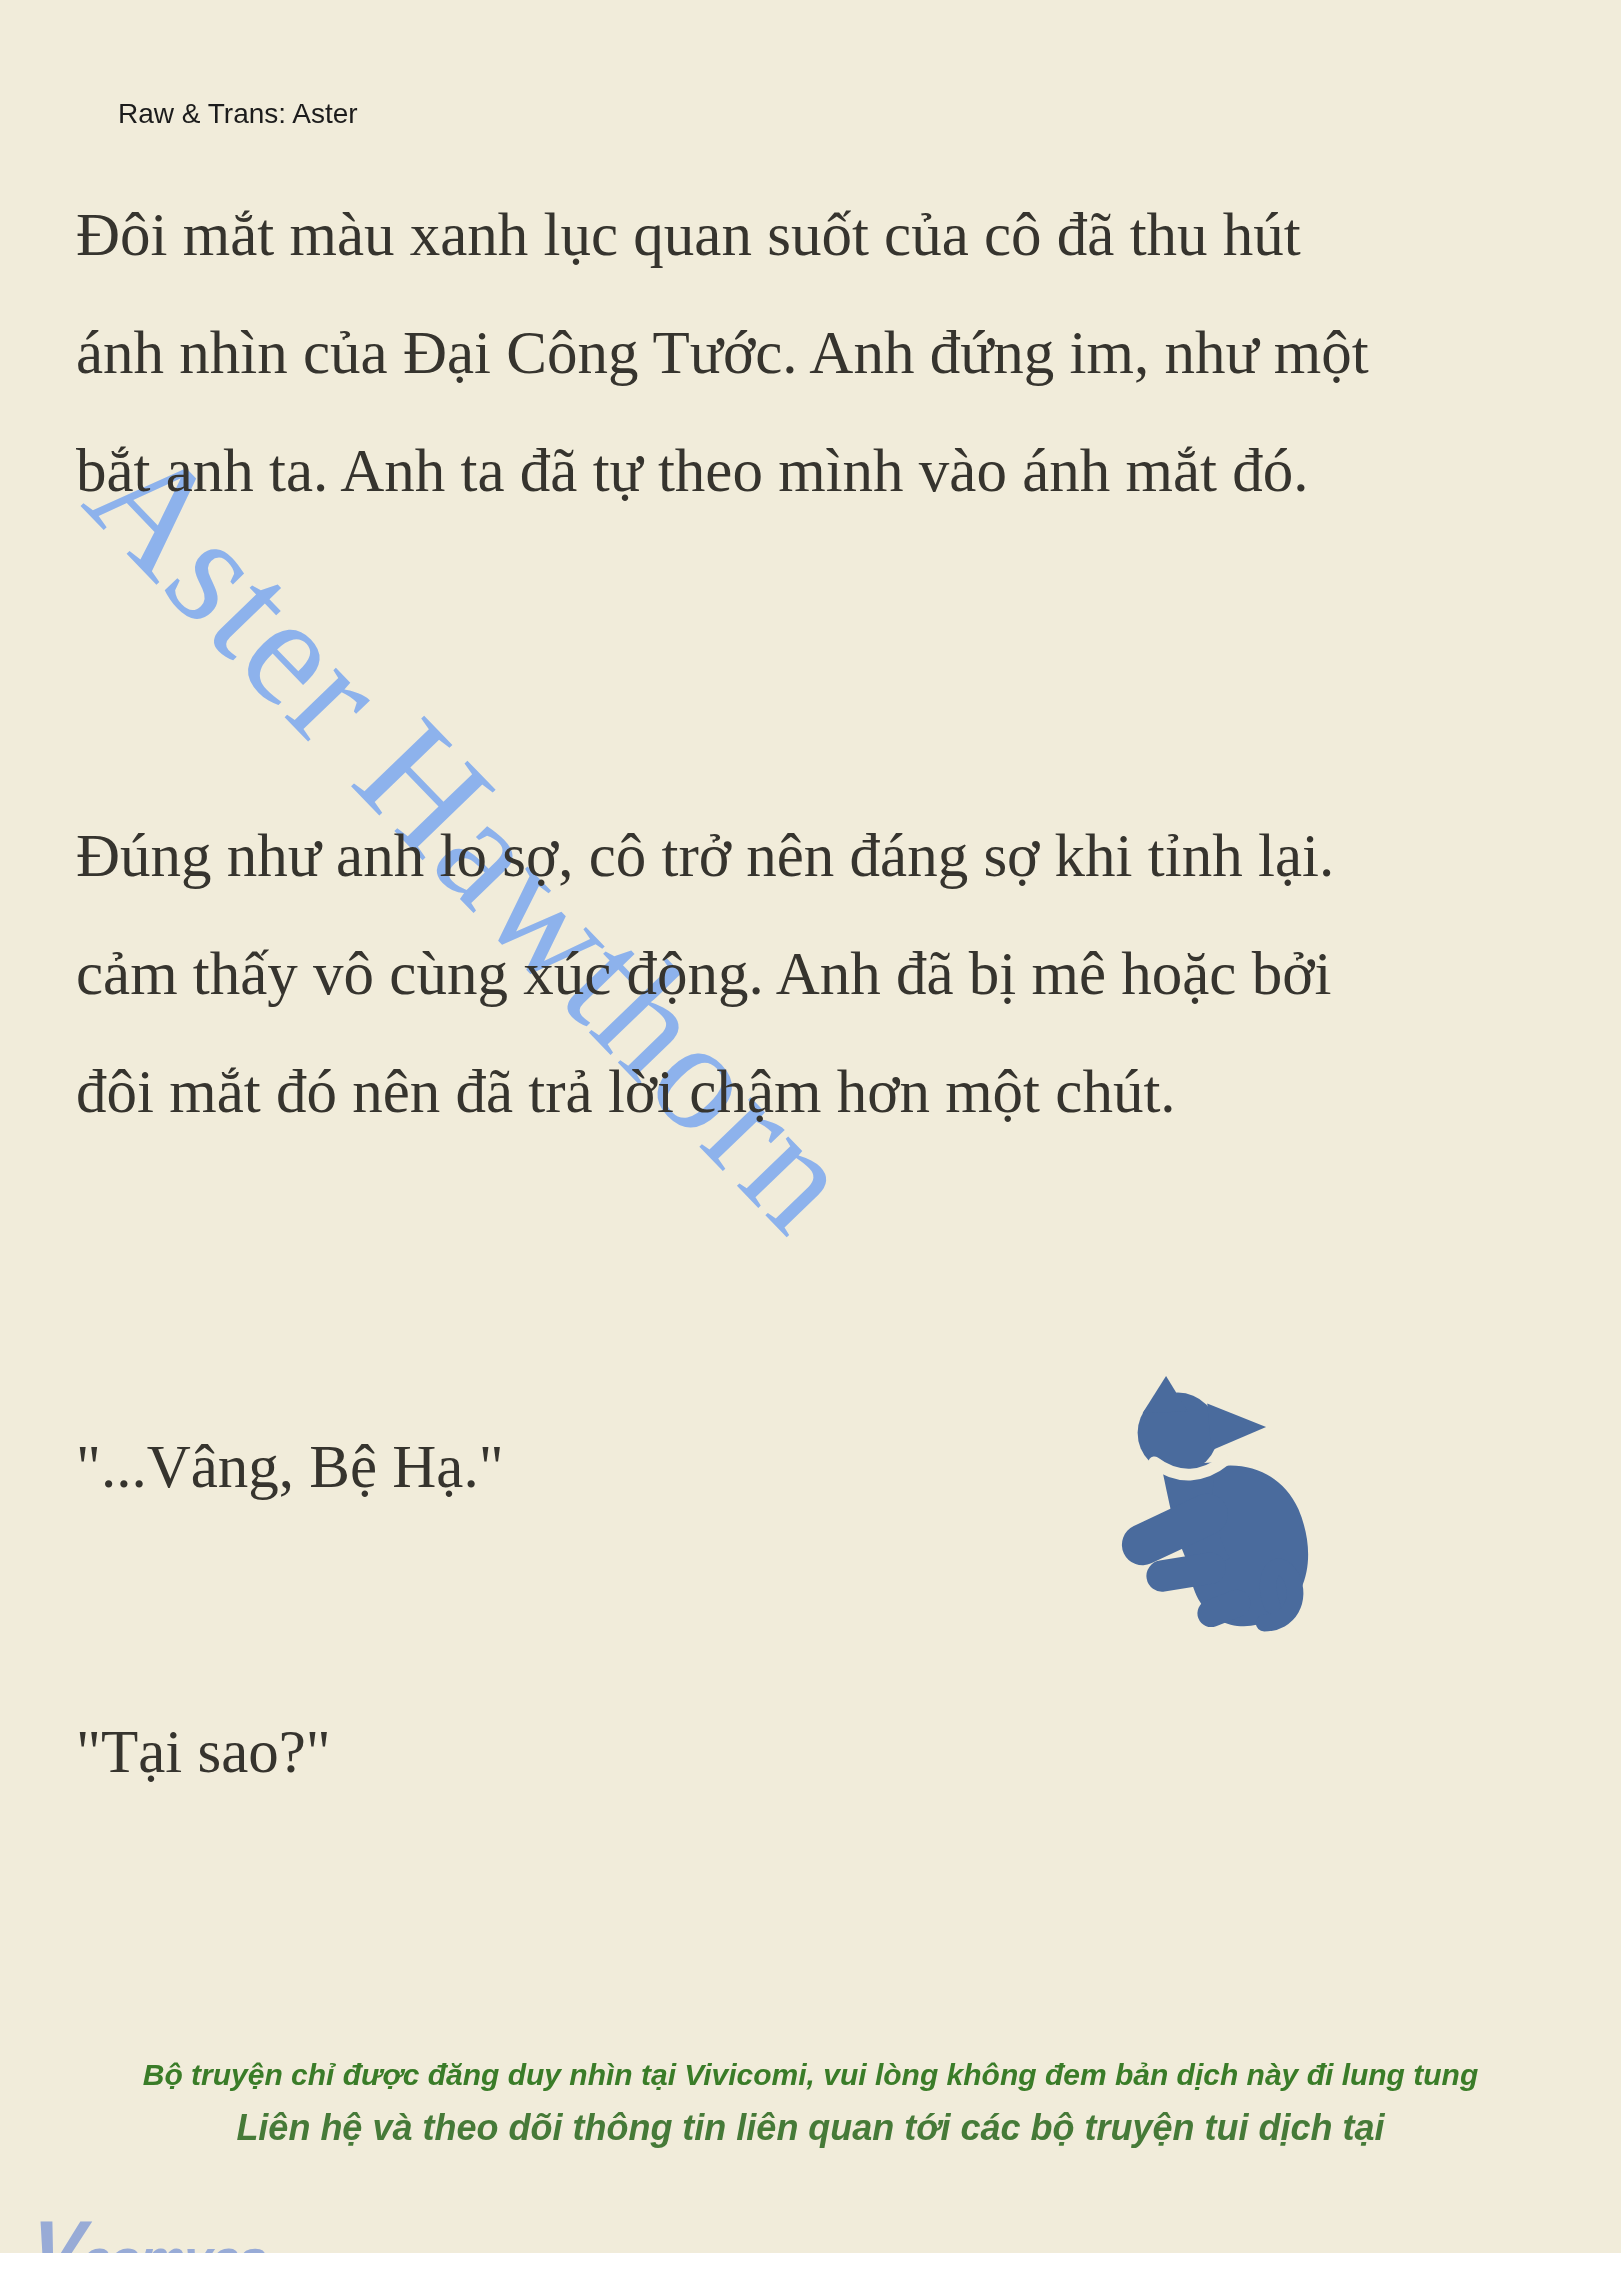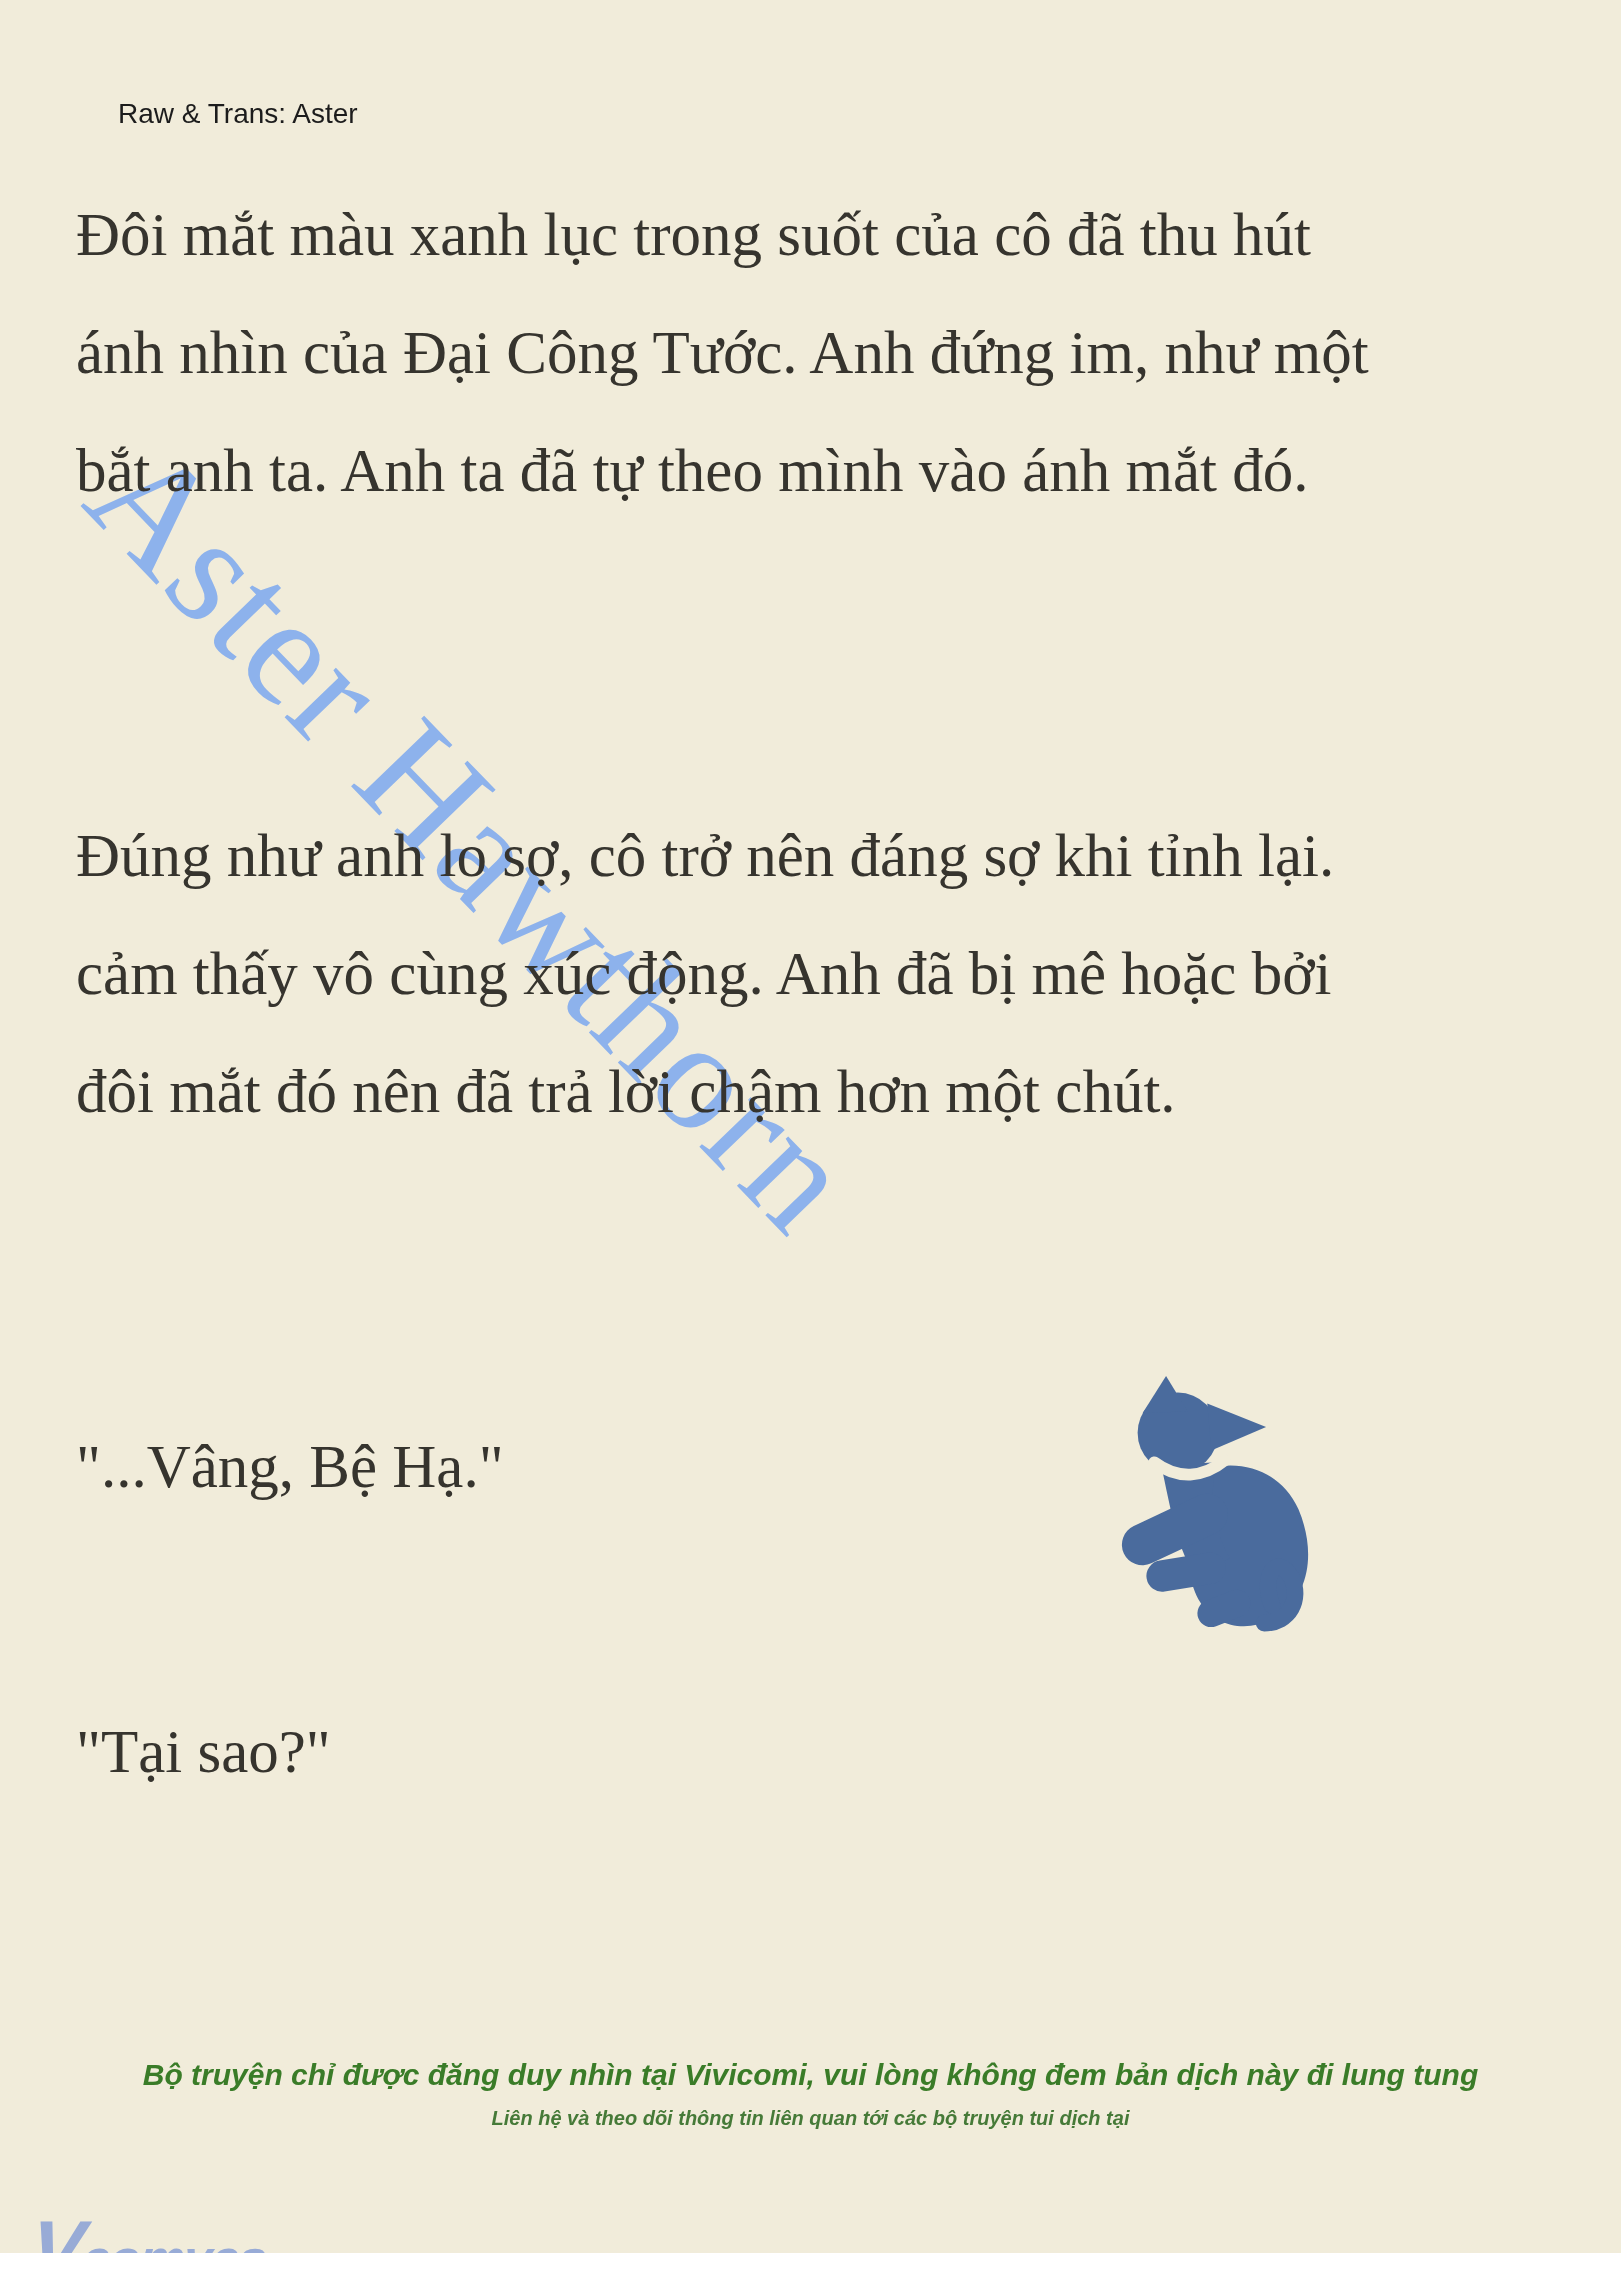--- a/index.html
+++ b/index.html
@@ -53,21 +53,21 @@
   .footer-line{
     position:absolute;
     left:0; width:100%;
     text-align:center;
     font-family:"Liberation Sans","DejaVu Sans",sans-serif;
     font-style:italic;
     font-weight:bold;
     z-index:2;
   }
   #f1{top:2058px; font-size:30px;}
-  #f2{top:2107px; font-size:20px;text-align:center;}
+  #f2{top:2107px; font-size:36px;text-align:center;}
   #f3{top:2154px; font-size:28px;}
   .logo{
     position:absolute;
     left:31px; top:2203px;
     font-family:"Liberation Sans","DejaVu Sans",sans-serif;
     font-style:italic;
     font-weight:bold;
     font-size:51px;
     letter-spacing:-1px;
     color:#98abd6;
@@ -79,21 +79,21 @@
 </head>
 <body>
 
 <div class="page">
 
   <div class="credit">Raw &amp; Trans: Aster</div>
 
   <div class="watermark">Aster Hawthorn</div>
 
   <div class="para" id="p1">
-    <div>Đôi mắt màu xanh lục trong suốt của cô đã thu hút</div>
+    <div>Đôi mắt màu xanh lục quan suốt của cô đã thu hút</div>
     <div>ánh nhìn của Đại Công Tước. Anh đứng im, như một</div>
     <div>bắt anh ta. Anh ta đã tự theo mình vào ánh mắt đó.</div>
   </div>
 
   <div class="para" id="p2">
     <div>Đúng như anh lo sợ, cô trở nên đáng sợ khi tỉnh lại.</div>
     <div>cảm thấy vô cùng xúc động. Anh đã bị mê hoặc bởi</div>
     <div>đôi mắt đó nên đã trả lời chậm hơn một chút.</div>
   </div>
 

